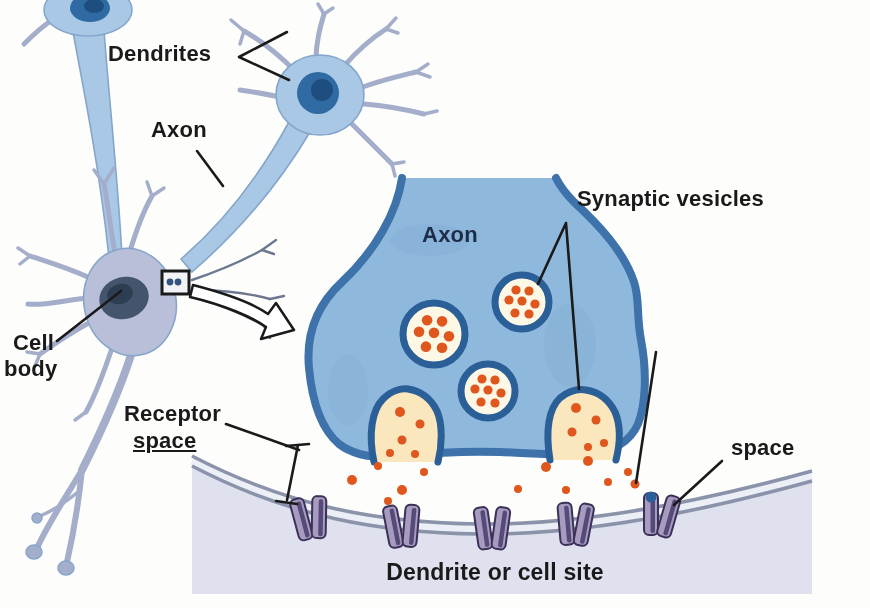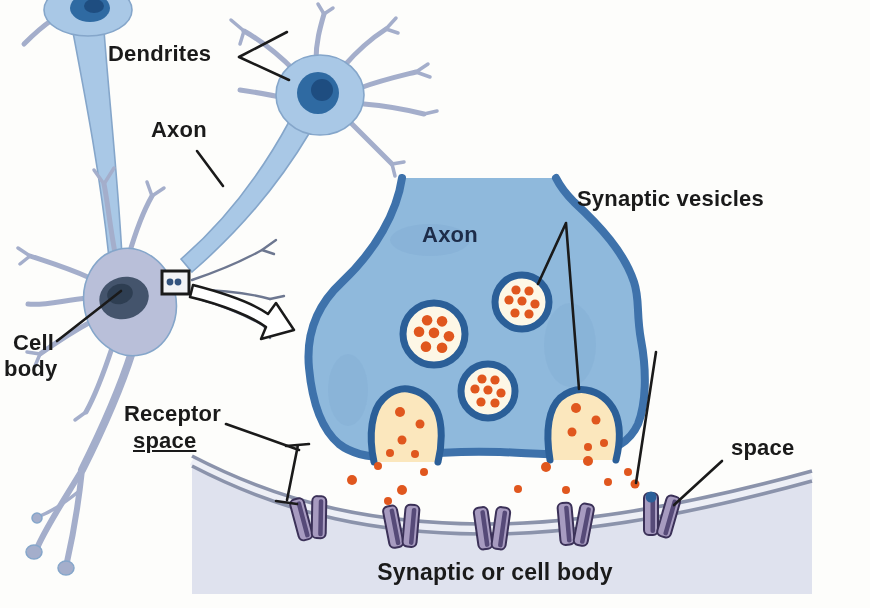--- a/index.html
+++ b/index.html
@@ -234,15 +234,15 @@
 
 <div class="lbl" style="left:108px;top:43px;">Dendrites</div>
 <div class="lbl" style="left:151px;top:119px;">Axon</div>
 <div class="lbl" style="left:13px;top:332px;">Cell</div>
 <div class="lbl" style="left:4px;top:358px;">body</div>
 <div class="lbl" style="left:124px;top:403px;">Receptor</div>
 <div class="lbl" style="left:133px;top:430px;text-decoration:underline;">space</div>
 <div class="lbl navy center" style="left:380px;top:224px;width:140px;">Axon</div>
 <div class="lbl" style="left:577px;top:188px;text-align:center;">Synaptic vesicles</div>
 <div class="lbl" style="left:731px;top:437px;">space</div>
-<div class="lbl center" style="left:330px;top:561px;width:330px;font-size:23px;">Synaptic or cell body</div>
+<div class="lbl center" style="left:330px;top:561px;width:330px;font-size:23px;">Dendrite or cell site</div>
 
 </div>
 
 </body></html>

